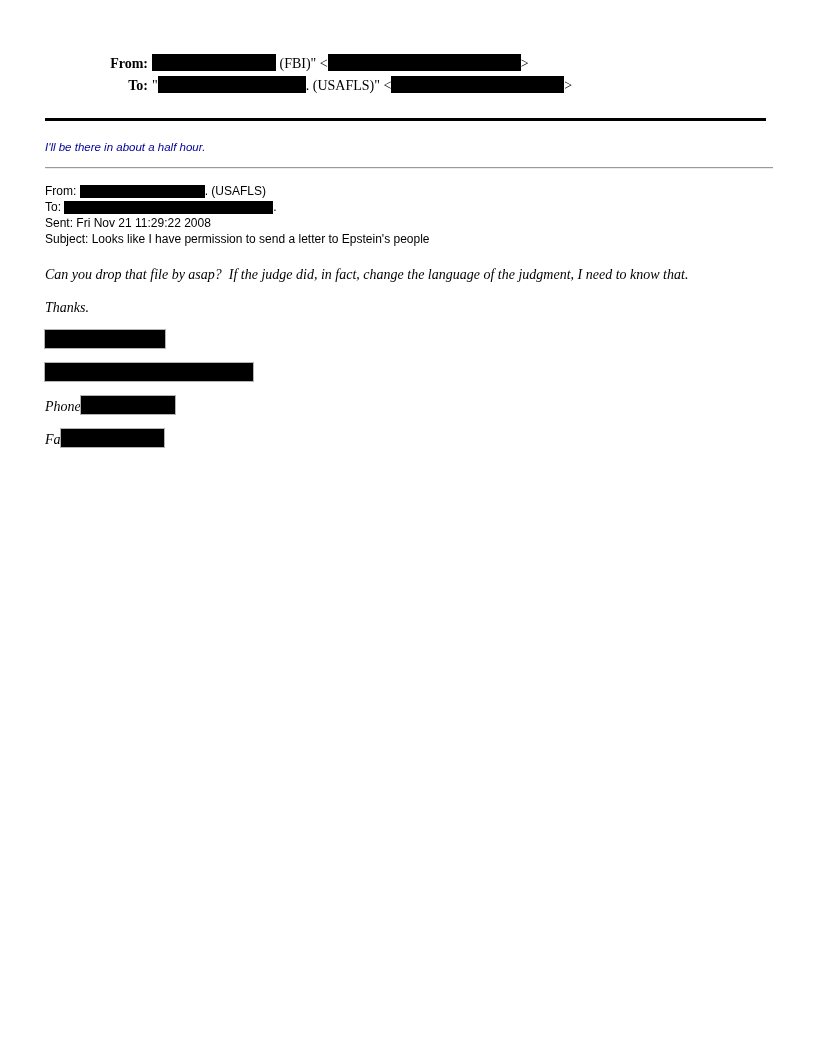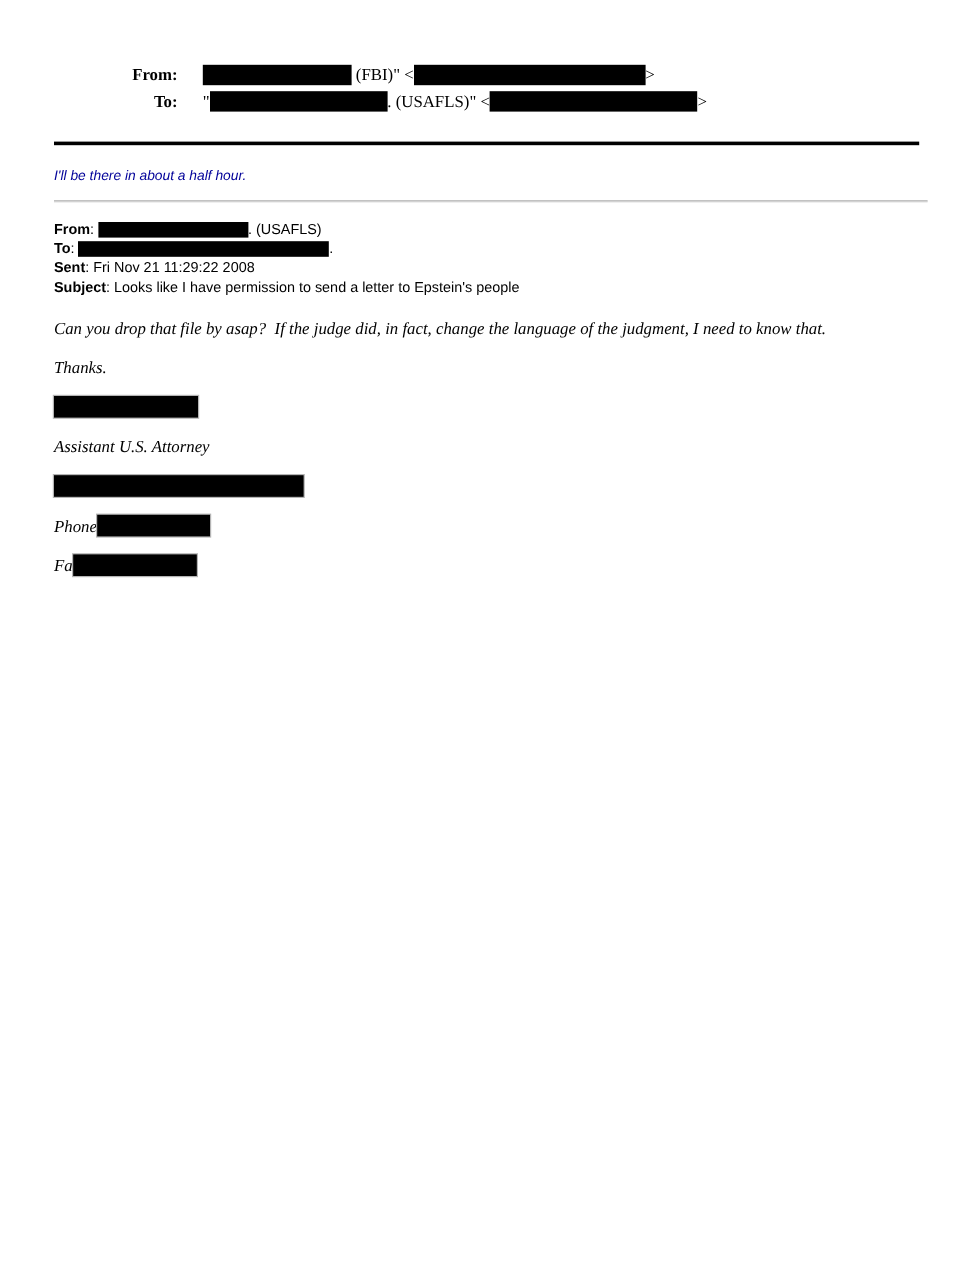--- a/index.html
+++ b/index.html
@@ -14,21 +14,21 @@
   .page { padding: 53px 43px 40px 45px; }
 
   
   .hdr { font-size: 14px; line-height: 22px; }
   .hdr-row { display: flex; }
   .hdr-label {
     flex: 0 0 103px;
     width: 103px;
     text-align: right;
     font-weight: bold;
-    padding-right: 21px;
+    padding-right: 4px;
   }
   .hdr-value { flex: 1 1 auto; }
 
   .seg-text { white-space: pre-wrap; }
 
   .redaction {
     display: inline-block;
     background: #000000;
     vertical-align: text-bottom;
   }
@@ -58,21 +58,21 @@
     border-bottom: 1px solid #ececec;
   }
 
   
   .qhdr {
     margin-top: 14px;
     font-family: "Liberation Sans", sans-serif;
     font-size: 12px;
     line-height: 16px;
   }
-  .qhdr-label { font-weight: bold; }
+  .qhdr-label { font-weight: normal; }
 
   
   .body-block { margin-top: 17px; font-size: 14px; }
   .body-block p {
     margin: 0 0 12px 0;
     line-height: 21px;
     max-width: 700px;
     white-space: pre-wrap;
     font-style: italic;
   }
@@ -111,19 +111,18 @@
     </div>
     <div class="qhdr-row">
       <span class="qhdr-label">Subject</span><span class="qhdr-value"><span class="seg-text">: Looks like I have permission to send a letter to Epstein's people</span></span>
     </div>
   </div>
 
   <div class="body-block">
     <p><span class="seg-text">Can you drop that file by asap?  If the judge did, in fact, change the language of the judgment, I need to know that.</span></p>
     <p><span class="seg-text">Thanks.</span></p>
     <p><span class="redaction edged" style="width: 120px; height: 18px; background: rgb(0, 0, 0);"></span></p>
-    <p><span class="seg-text">Assistant U.S. Attorney</span></p>
     <p><span class="redaction edged" style="width: 208px; height: 18px; background: rgb(0, 0, 0);"></span></p>
     <p><span class="seg-text">Phone</span><span class="redaction edged" style="width: 94px; height: 18px; background: rgb(0, 0, 0);"></span></p>
     <p><span class="seg-text">Fa</span><span class="redaction edged" style="width: 103px; height: 18px; background: rgb(0, 0, 0);"></span></p>
   </div>
 
 </div>
 
 </body></html>

